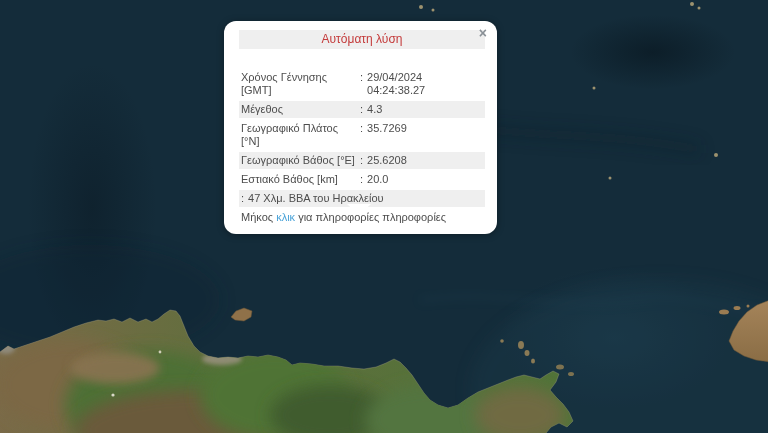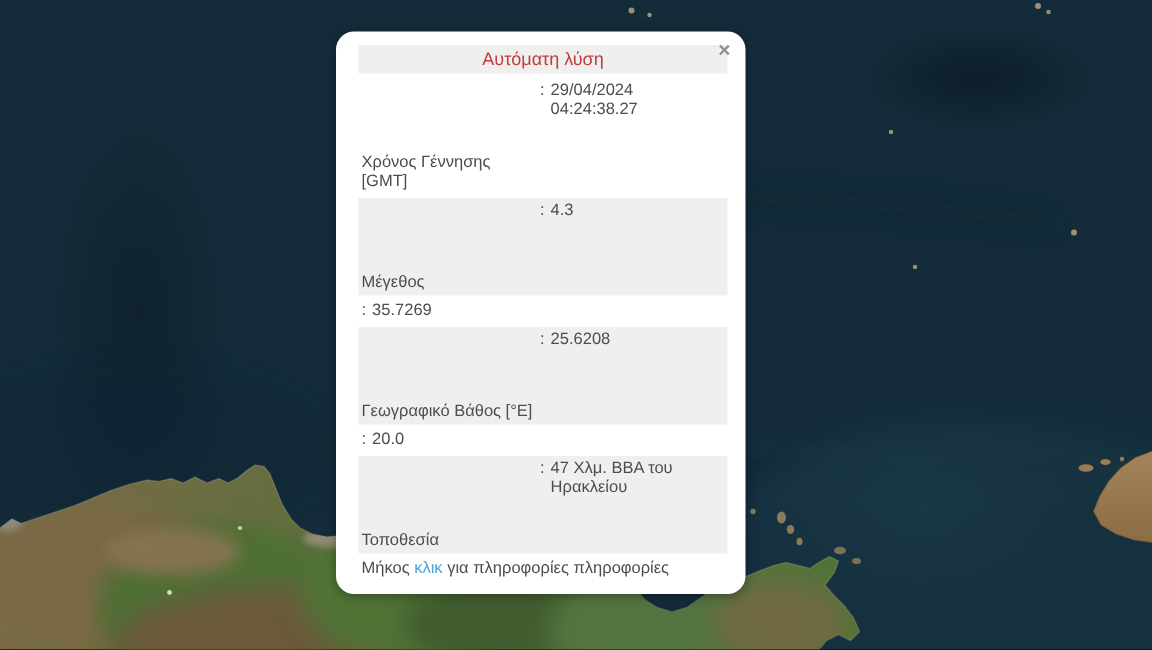--- a/index.html
+++ b/index.html
@@ -36,25 +36,25 @@
     border-top:11px solid #fff;
   }
   .popup-close {
     position:absolute; top:5px; right:10px;
     color:var(--close-gray,#8a9197); font-size:14px; font-weight:bold;
     line-height:14px; cursor:pointer;
   }
   .popup-header {
     background:var(--row-gray,#efefef); color:var(--title-red,#c43b3b);
     text-align:center; font-size:12px; line-height:13px;
-    padding:3px 0; margin-bottom:3px;
+    padding:3px 0; margin-bottom:20px;
   }
   .info-row { display:flex; align-items:flex-start; padding:2px 2px; margin-bottom:2px; line-height:13px; }
-  .info-row.alt { background:var(--row-gray,#efefef); }
-  .row-label { flex:0 0 117px; padding-right:2px;margin-top:48px; }
+  .info-row.alt { background:var(--row-gray,#efefef);align-items:center; }
+  .row-label { flex:0 0 117px; padding-right:2px; }
   .row-value { flex:1; display:flex; }
   .colon { margin-right:4px; flex:0 0 auto; }
   .popup-footer { padding:2px 2px 0; line-height:13px; }
   .footer-link { color:var(--link-blue,#4aa3d8); cursor:pointer;text-align:right; }
 </style>
 </head>
 <body>
 
 <div class="stage">
 
@@ -161,43 +161,44 @@
 
   <div class="info-row alt">
     <div class="row-label">Μέγεθος</div>
     <div class="row-value">
       <span class="colon">:</span>
       <span class="row-value-text">4.3</span>
     </div>
   </div>
 
   <div class="info-row">
+    <div class="row-label">Γεωγραφικό Πλάτος [°N]</div>
     <div class="row-value">
       <span class="colon">:</span>
       <span class="row-value-text">35.7269</span>
     </div>
   </div>
 
   <div class="info-row alt">
     <div class="row-label">Γεωγραφικό Βάθος [°E]</div>
     <div class="row-value">
       <span class="colon">:</span>
       <span class="row-value-text">25.6208</span>
     </div>
   </div>
 
   <div class="info-row">
+    <div class="row-label">Εστιακό Βάθος [km]</div>
     <div class="row-value">
       <span class="colon">:</span>
       <span class="row-value-text">20.0</span>
     </div>
   </div>
 
   <div class="info-row alt">
-    <div class="row-label">Τοποθεσία</div>
     <div class="row-value">
       <span class="colon">:</span>
       <span class="row-value-text">47 Χλμ. ΒΒΑ του Ηρακλείου</span>
     </div>
   </div>
 </div>
     <div class="popup-footer">
       <span>Μήκος </span><span class="footer-link">κλικ</span><span> για πληροφορίες πληροφορίες</span>
     </div>
   </div>

